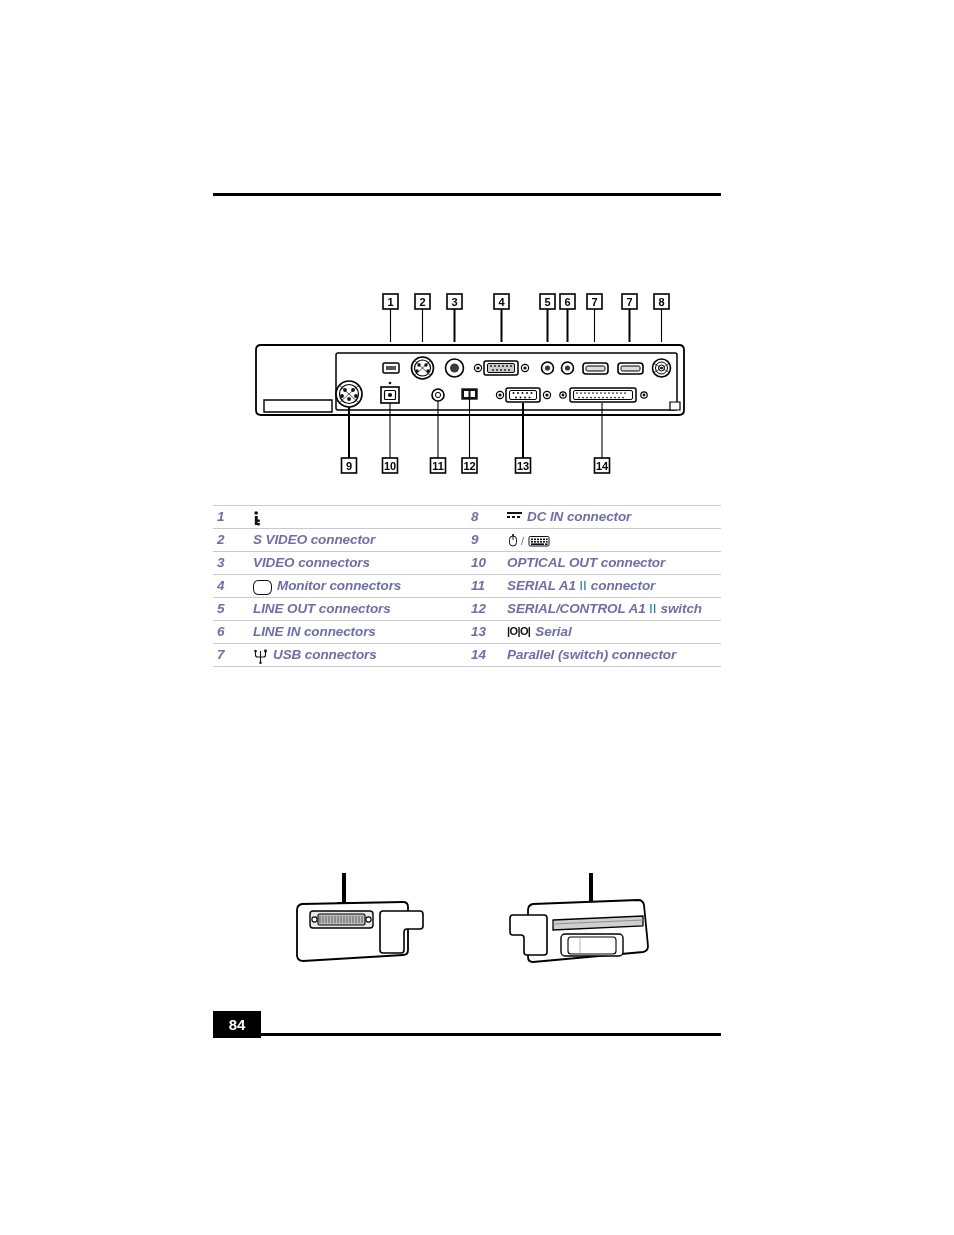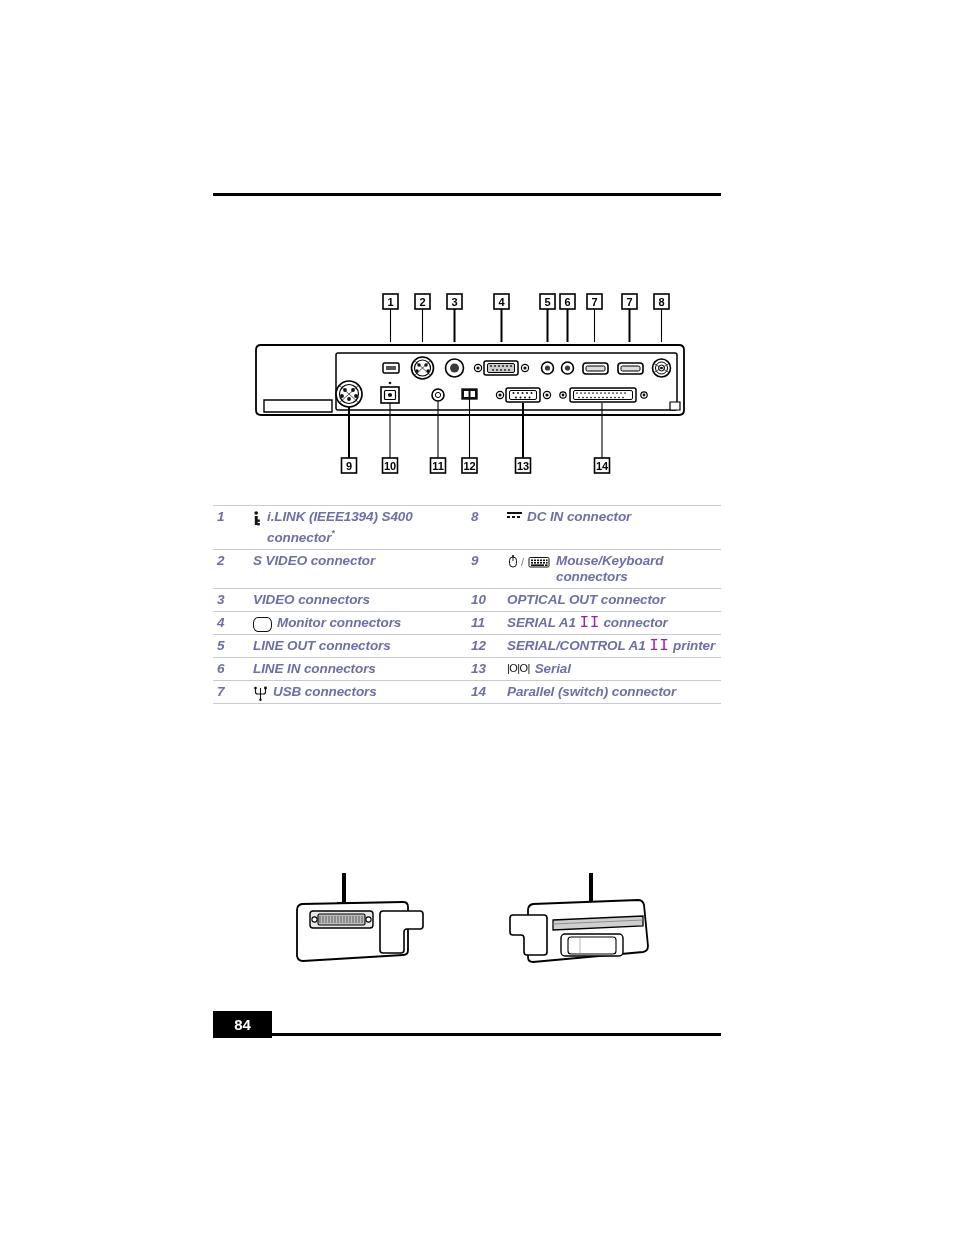--- a/index.html
+++ b/index.html
@@ -52,46 +52,46 @@
     margin-right:5px;
     position:relative;top:2px;
   }
   .ltext{
     color:#6f6fa8;
     font-style:italic;font-weight:bold;
     font-size:13.5px;line-height:16px;
     letter-spacing:-0.1px;
   }
   .ltext sup{font-size:9px;vertical-align:super;}
-  .rn{ color:#a21caf; font-style:normal; font-family:Liberation Mono, monospace;
-       font-weight:normal; font-size:16px; letter-spacing:0.5px;}
+  .rn{ color:#0369a1; font-style:normal; font-family:Liberation Sans, sans-serif;
+       font-weight:normal; font-size:12px; letter-spacing:0.5px;}
 
   
   .ico-monitor{
     width:17px;height:13px;border:1.6px solid #111;border-radius:5px/6px;
   }
   .ico-dcin{width:15px;height:9px;position:relative;}
   .ico-dcin i{position:absolute;left:0;width:15px;height:1.8px;background:#111;top:1px;}
   .ico-dcin b{position:absolute;left:0;top:5px;width:15px;height:1.8px;
     background:repeating-linear-gradient(to right,#111 0 3.4px,transparent 3.4px 5px);}
   .ico-serial{
     font-family:"Liberation Sans", sans-serif;
-    font-style:normal;font-weight:normal;font-size:11px;color:#111;
+    font-style:normal;font-weight:bold;font-size:11px;color:#111;
     letter-spacing:-0.6px;line-height:11px;
   }
 
   
   .dev{position:absolute;}
   .dev-left{left:285px;top:868px;}
   .dev-right{left:500px;top:868px;}
 
   
   .footer{position:absolute;left:213px;top:1011px;width:508px;height:27px;}
   .pagebox{
-    position:absolute;left:0;top:0;width:59px;height:27px;background:#000;
+    position:absolute;left:0;top:0;width:48px;height:27px;background:#000;
     color:#fff;font-weight:bold;font-size:15px;
     display:flex;align-items:center;justify-content:center;
     font-family:"Liberation Sans", sans-serif;
   }
   .footrule{position:absolute;left:40px;top:22px;width:468px;height:3px;background:#000;}
 </style>
 </head>
 <body>
 
 <div class="page">
@@ -357,21 +357,20 @@
       <div class="lcell">
         <span class="lnum">1</span>
         <span class="licon">
           <svg width="9" height="15" viewBox="0 0 9 15" xmlns="http://www.w3.org/2000/svg">
             <circle cx="3.2" cy="2" r="1.8" fill="#111"></circle>
             <rect x="1.8" y="5" width="2.9" height="9" fill="#111"></rect>
             <rect x="4.2" y="8.5" width="2.6" height="2.4" fill="#111"></rect>
             <rect x="4.2" y="12" width="2.6" height="2.4" fill="#111"></rect>
           </svg>
         </span>
-        <span class="ltext"><span>i.LINK (IEEE1394) S400 connector</span><sup>*</sup></span>
       </div>
       <div class="lcell">
         <span class="lnum">8</span>
         <span class="licon">
           <span class="ico-dcin">
               <i></i>
               <b></b>
             </span>
         </span>
         <span class="ltext">DC IN connector</span>
@@ -407,21 +406,20 @@
                 <rect x="30" y="7" width="2" height="1.6"></rect>
                   <rect x="33" y="7" width="2" height="1.6"></rect>
                 <rect x="36" y="7" width="2" height="1.6"></rect>
                   <rect x="39" y="7" width="1.6" height="1.6"></rect>
                 <rect x="24" y="9.4" width="13" height="1.6"></rect>
                   <rect x="38" y="9.4" width="2.6" height="1.6"></rect>
               </g>
             </g>
           </svg>
         </span>
-        <span class="ltext">Mouse/Keyboard connectors</span>
       </div>
     </div>
 
     <div class="legend-row">
       <div class="lcell">
         <span class="lnum">3</span>
         <span class="ltext">VIDEO connectors</span>
       </div>
       <div class="lcell">
         <span class="lnum">10</span>
@@ -443,21 +441,21 @@
       </div>
     </div>
 
     <div class="legend-row">
       <div class="lcell">
         <span class="lnum">5</span>
         <span class="ltext">LINE OUT connectors</span>
       </div>
       <div class="lcell">
         <span class="lnum">12</span>
-        <span class="ltext"><span>SERIAL/CONTROL A1</span> <span class="rn">II</span> <span>printer</span></span>
+        <span class="ltext"><span>SERIAL/CONTROL A1</span> <span class="rn">II</span> <span>switch</span></span>
       </div>
     </div>
 
     <div class="legend-row">
       <div class="lcell">
         <span class="lnum">6</span>
         <span class="ltext">LINE IN connectors</span>
       </div>
       <div class="lcell">
         <span class="lnum">13</span>

